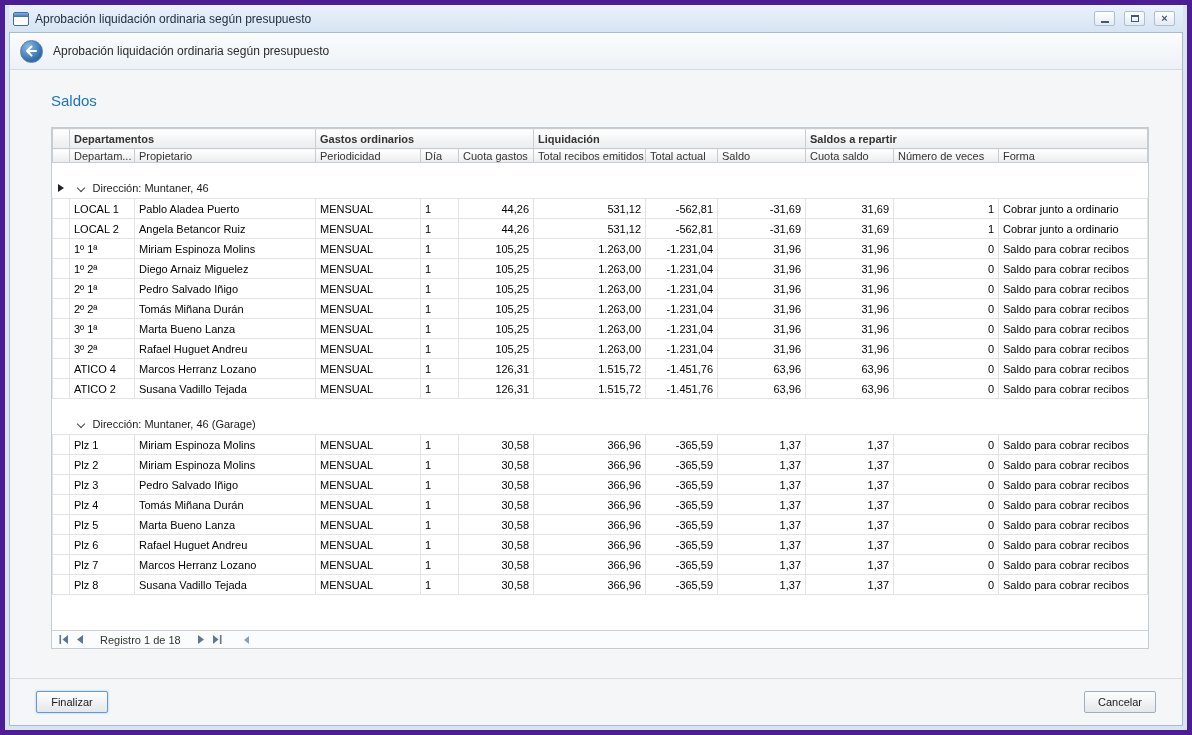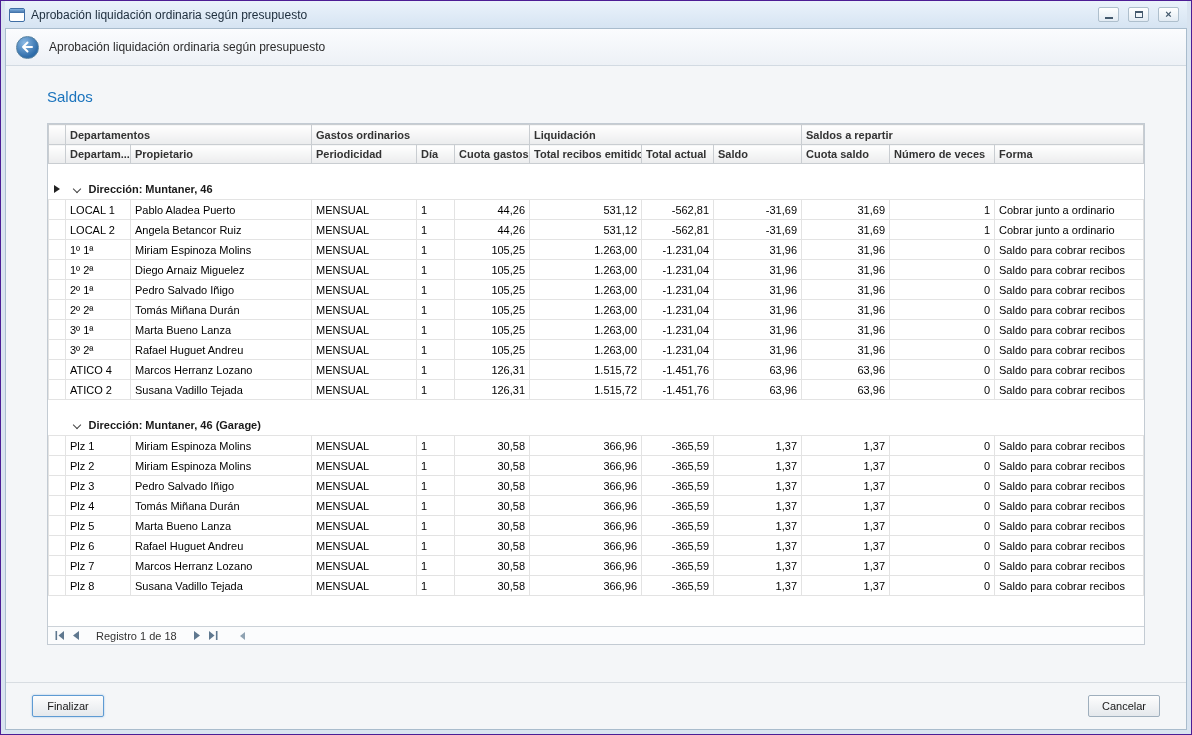--- a/index.html
+++ b/index.html
@@ -4,21 +4,21 @@
 <style>
   * { box-sizing: border-box; }
   html,body { margin:0; padding:0; }
   body {
     width:1192px; height:735px; overflow:hidden;
     font-family:"Liberation Sans", sans-serif;
     background:#8fa8bf;
   }
   .window{
     position:absolute; inset:0;
-    border:1px solid #4c1d95;
+    border:5px solid #4c1d95;
     background:#d9e4f0;
     padding:0 4px 4px;
     display:flex; flex-direction:column;
   }
   
   .titlebar{
     height:27px; flex:0 0 27px;
     display:flex; align-items:center;
     padding:0 4px; gap:6px;
     background:linear-gradient(#eaf2fb,#d6e4f2);
@@ -64,24 +64,24 @@
   .grid-body{ flex:1; overflow:hidden; background:#fff; }
   table.grid{ border-collapse:collapse; table-layout:fixed; width:100%; font-size:11px; }
   th,td{ overflow:hidden; white-space:nowrap; }
   th.band, th.colhead, th.corner{
     background:linear-gradient(#ffffff,#ebeced);
     border:1px solid #c9cdd1;
     color:#333; text-align:left; padding:0 4px;
   }
   tr.band-row th{ height:20px; }
   th.band{ font-weight:bold; font-size:11px; }
-  tr.head-row th{ height:19px; font-weight:bold; }
+  tr.head-row th{ height:14px; font-weight:normal; }
   tr.spacer td{ height:16px; background:#fff; border:none; }
   tr.group-row td{ height:20px; border:none; background:#fff; }
-  td.group-cell{ font-weight:bold; color:#1a1a1a; padding:0 2px; }
+  td.group-cell{ font-weight:normal; color:#1a1a1a; padding:0 2px; }
   .chev{ display:inline-block; border:solid #444; border-width:0 1px 1px 0;
     padding:2.5px; transform:rotate(45deg); margin:0 9px 1px 6px; }
   td.ind{ border:1px solid #e3e3e3; background:#fff; text-align:center; padding:0; }
   tr.group-row td.ind{ border:none; }
   .cur{ display:inline-block; width:0; height:0;
     border-top:4px solid transparent; border-bottom:4px solid transparent;
     border-left:6px solid #222; }
   td.cell{
     height:20px; border:1px solid #e3e3e3; padding:0 4px; color:#000; background:#fff;
   }

